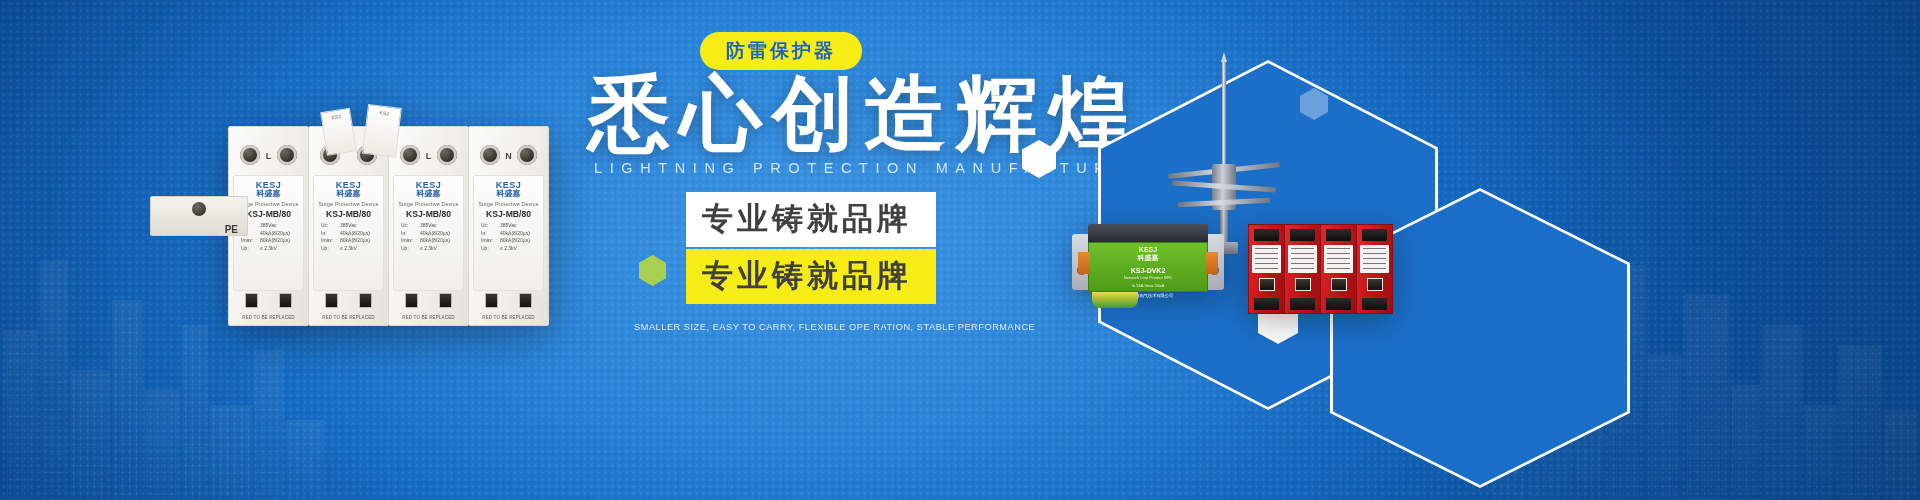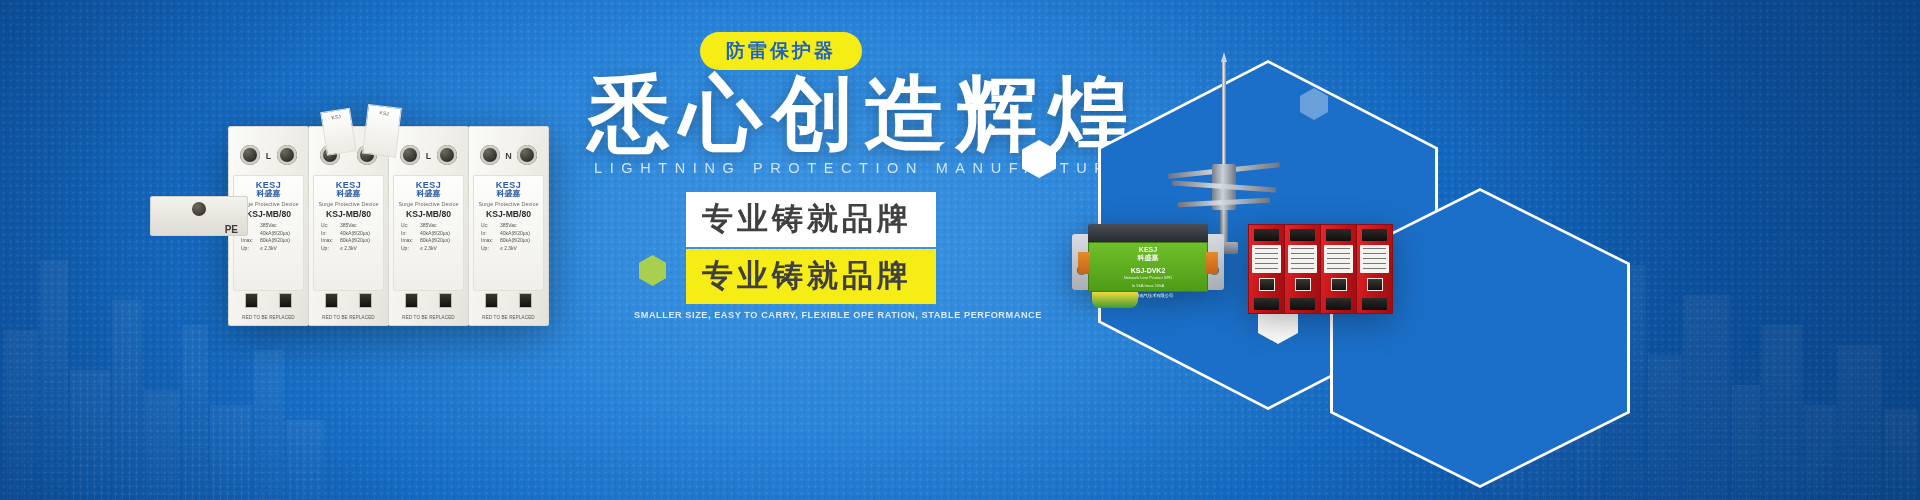--- a/index.html
+++ b/index.html
@@ -134,22 +134,22 @@
   .hex-green {
     position:absolute; left:639px; top:255px; width:27px; height:31px;
     background:#a8cf4f;
     clip-path:polygon(50% 0%,100% 25%,100% 75%,50% 100%,0% 75%,0% 25%);
   }
   .tagline {
     position:absolute; left:606px; top:297px;
     font-size:23px; color:#ffffff; letter-spacing:1.4px; font-weight:normal;
   }
   .tagline-en {
-    position:absolute; left:634px; top:310px;
-    font-size:9.2px; color:#dce9f7; letter-spacing:.55px; font-weight:bold;
+    position:absolute; left:634px; top:322px;
+    font-size:9.2px; color:#dce9f7; letter-spacing:.55px; font-weight:normal;
   }
 
   
   .hexwrap { position:absolute; left:1000px; top:0; width:920px; height:500px; }
   .hexo {
     position:absolute;
     background:#ffffff;
     clip-path:polygon(50% 0%,100% 25%,100% 75%,50% 100%,0% 75%,0% 25%);
   }
   .hexo .inner {

